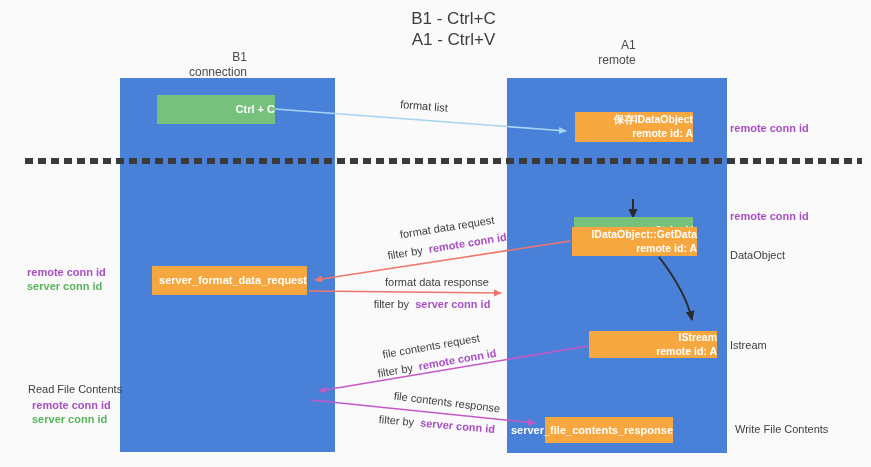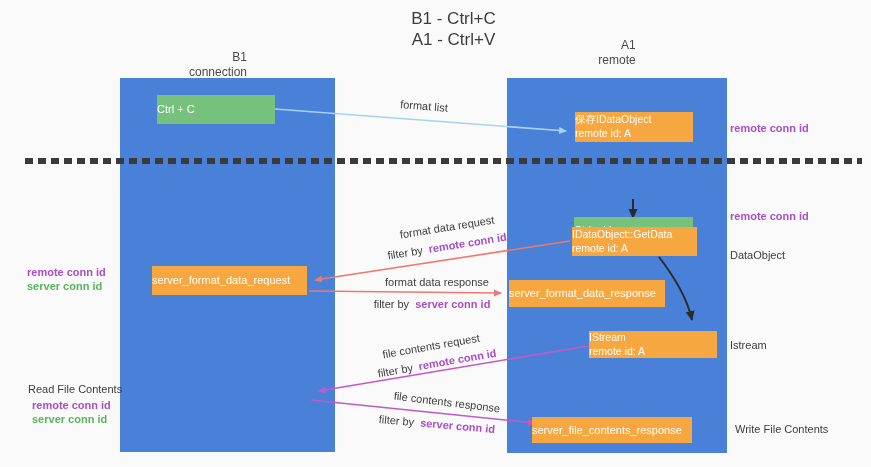--- a/index.html
+++ b/index.html
@@ -37,26 +37,27 @@
   .dashed-divider {
     position: absolute;
     left: 25px; top: 158px;
     width: 837px; height: 6px;
     background: repeating-linear-gradient(90deg, #3a3a3a 0 8px, transparent 8px 13px);
   }
   .node {
     position: absolute;
     display: flex;
     flex-direction: column;
-    align-items: flex-start;
+    align-items: flex-end;
     justify-content: center;
     color: #ffffff;
     text-align: center;
     font-size: 11px;
     line-height: 1.3;
+    font-weight: bold;
   }
   .node-orange { background: #f7a740; }
   .node-green  { background: #76c17c; }
   .node .l2 { font-size: 10.5px; }
   .arrow-label {
     position: absolute;
     font-size: 11px;
     color: #3d3d3d;
     white-space: nowrap;
     transform: translate(-50%, -50%);
@@ -135,31 +136,28 @@
 
   <div class="node node-orange" style="left:572px; top:227px; width:125px; height:29px;">
     <div class="l2">IDataObject::GetData</div>
     <div class="l2">remote id: A</div>
   </div>
 
   <div class="node node-orange" style="left:152px; top:266px; width:155px; height:29px;">
     <div>server_format_data_request</div>
   </div>
 
-  <div class="node node-orange" style="left:509px; top:280px; width:156px; height:27px;">
-    <div>server_format_data_response</div>
-  </div>
 
   <div class="node node-orange" style="left:589px; top:331px; width:128px; height:27px;">
     <div class="l2">IStream</div>
     <div class="l2">remote id: A</div>
   </div>
 
 
-  <div class="node node-orange" style="left:532px; top:417px; width:160px; height:26px;">
+  <div class="node node-orange" style="left:545px; top:417px; width:128px; height:26px;">
     <div>server_file_contents_response</div>
   </div>
 
   <div class="arrow-label" style="left:424px; top:106px; transform: translate(-50%,-50%) rotate(4.5deg);">format list</div>
 
   <div class="arrow-label" style="left:447px; top:227px; transform: translate(-50%,-50%) rotate(-9deg);">format data request</div>
   <div class="arrow-label" style="left:447px; top:246px; transform: translate(-50%,-50%) rotate(-9deg);">
     <span style="padding-right: 3px;">filter by</span>
     <span class="conn-purple">remote conn id</span>
   </div>

